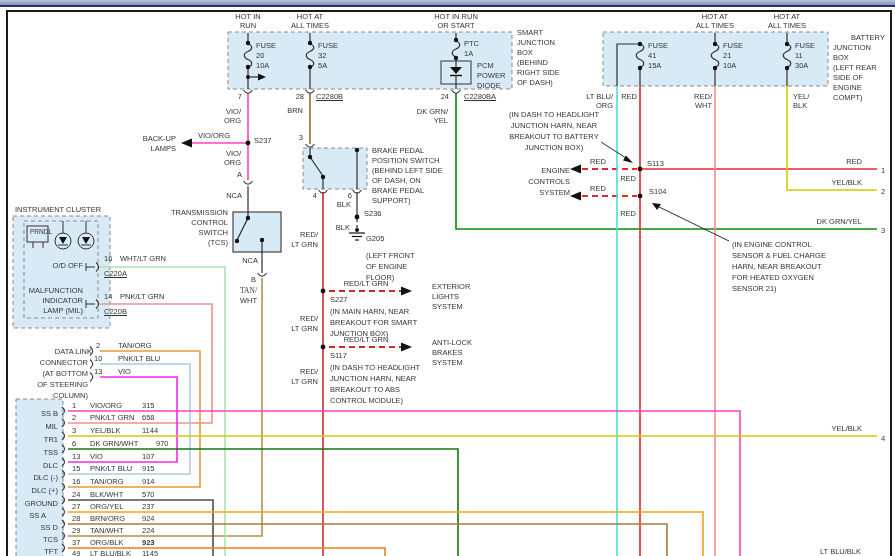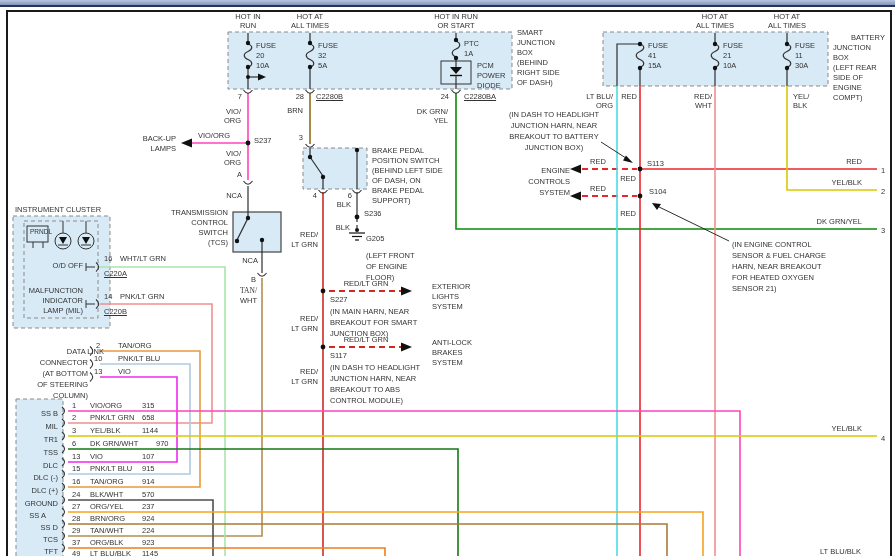--- a/index.html
+++ b/index.html
@@ -351,21 +351,21 @@
       <div class="lbl e" style="left: 83px; top: 261px;">O/D OFF</div>
       <div class="lbl s" style="left: 104px; top: 254px;">16</div>
       <div class="lbl s" style="left: 120px; top: 254px;">WHT/LT GRN</div>
       <div class="lbl s u" style="left: 104px; top: 269px;">C220A</div>
       <div class="lbl e" style="left: 83px; top: 286px;">MALFUNCTION</div>
       <div class="lbl e" style="left: 83px; top: 296px;">INDICATOR</div>
       <div class="lbl e" style="left: 83px; top: 306px;">LAMP (MIL)</div>
       <div class="lbl s" style="left: 104px; top: 292px;">14</div>
       <div class="lbl s" style="left: 120px; top: 292px;">PNK/LT GRN</div>
       <div class="lbl s u" style="left: 104px; top: 307px;">C220B</div>
-      <div class="lbl e" style="left: 104px; top: 347px;">DATA LINK</div>
+      <div class="lbl e" style="left: 92px; top: 347px;">DATA LINK</div>
       <div class="lbl e" style="left: 88px; top: 358px;">CONNECTOR</div>
       <div class="lbl e" style="left: 88px; top: 369px;">(AT BOTTOM</div>
       <div class="lbl e" style="left: 88px; top: 380px;">OF STEERING</div>
       <div class="lbl e" style="left: 88px; top: 391px;">COLUMN)</div>
       <div class="lbl s" style="left: 96px; top: 341px;">2</div>
       <div class="lbl s" style="left: 118px; top: 341px;">TAN/ORG</div>
       <div class="lbl s" style="left: 94px; top: 354px;">10</div>
       <div class="lbl s" style="left: 118px; top: 354px;">PNK/LT BLU</div>
       <div class="lbl s" style="left: 94px; top: 367px;">13</div>
       <div class="lbl s" style="left: 118px; top: 367px;">VIO</div>
@@ -409,21 +409,21 @@
       <div class="lbl s" style="left: 72px; top: 514px;">28</div>
       <div class="lbl s" style="left: 90px; top: 514px;">BRN/ORG</div>
       <div class="lbl s" style="left: 142px; top: 514px;">924</div>
       <div class="lbl e" style="left: 58px; top: 535px;">TCS</div>
       <div class="lbl s" style="left: 72px; top: 526px;">29</div>
       <div class="lbl s" style="left: 90px; top: 526px;">TAN/WHT</div>
       <div class="lbl s" style="left: 142px; top: 526px;">224</div>
       <div class="lbl e" style="left: 58px; top: 547px;">TFT</div>
       <div class="lbl s" style="left: 72px; top: 538px;">37</div>
       <div class="lbl s" style="left: 90px; top: 538px;">ORG/BLK</div>
-      <div class="lbl s" style="left: 142px; top: 538px;">923</div>
+      <div class="lbl s" style="left: 142px; top: 538px; font-weight: bold;">923</div>
       <div class="lbl s" style="left: 72px; top: 549px;">49</div>
       <div class="lbl s" style="left: 90px; top: 549px;">LT BLU/BLK</div>
       <div class="lbl s" style="left: 142px; top: 549px;">1145</div>
       <div class="lbl e" style="left: 862px; top: 424px;">YEL/BLK</div>
       <div class="lbl s" style="left: 881px; top: 434px;">4</div>
       <div class="lbl s" style="left: 820px; top: 547px;">LT BLU/BLK</div>
     </div>
 </div>
 
 </body></html>

